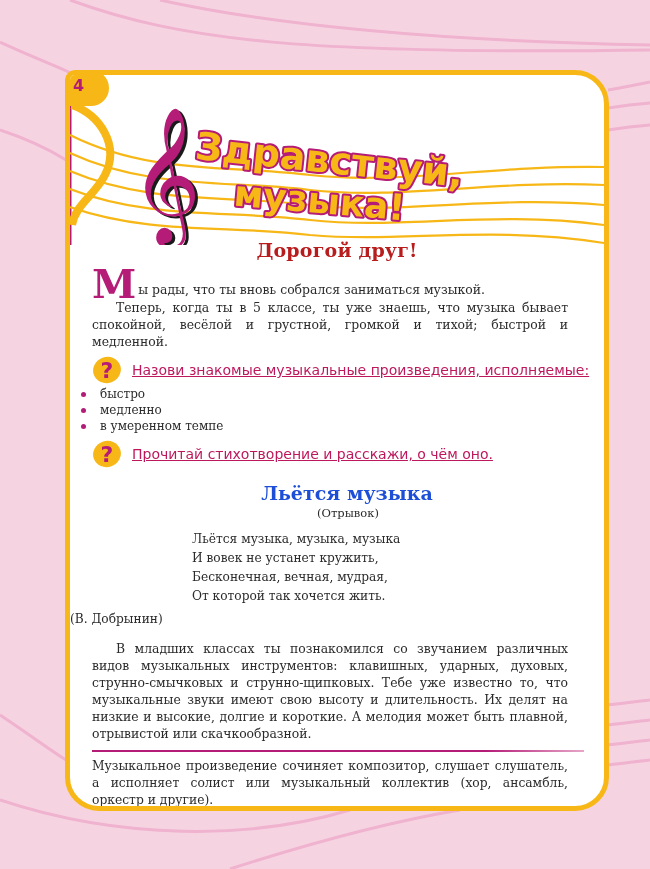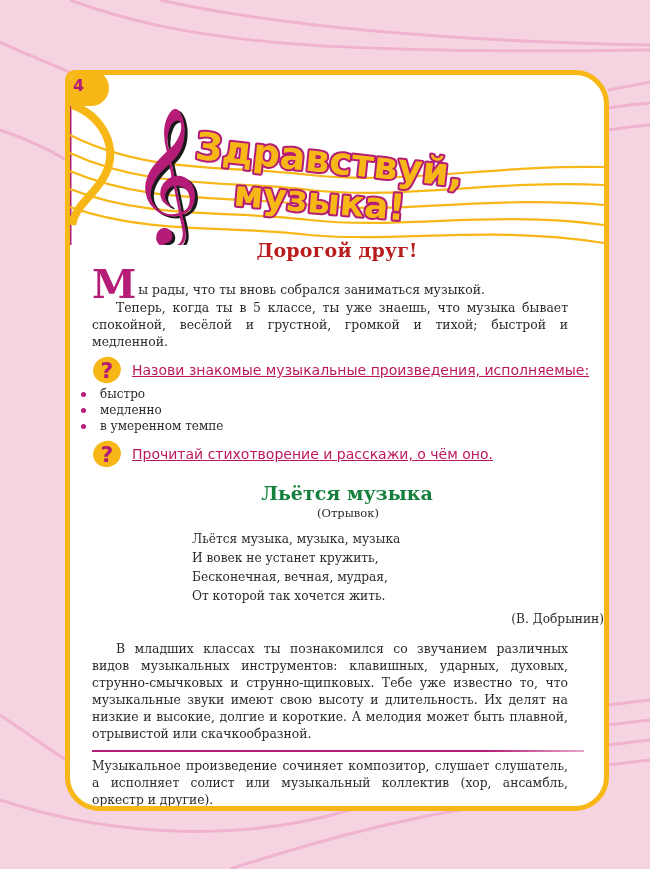--- a/index.html
+++ b/index.html
@@ -76,27 +76,27 @@
     font-size: 14px; color: #be185d; text-decoration: underline;
   }
   .bullet-list { list-style: none; padding-left: 10px; margin-top: 2px; }
   .bullet-list li {
     font-size: 12px; line-height: 16px; position: relative; padding-left: 20px;
   }
   .bullet-list li .dot {
     position: absolute; left: 1px; top: 6px; width: 5px; height: 5px; border-radius: 50%; background: #b51c77;
   }
   .poem-title {
-    text-align: center; font-weight: bold; font-size: 19px; color: #15803d; margin-top: 14px;
+    text-align: center; font-weight: bold; font-size: 19px; color: #1d4ed8; margin-top: 14px;
     padding-left: 20px;
   }
   .poem-sub { text-align: center; font-size: 11.5px; margin-top: 2px; padding-left: 22px; }
   .poem { padding-left: 122px; margin-top: 10px; }
   .poem div { font-size: 12.2px; line-height: 19px; }
-  .author { text-align: right; font-size: 12.2px; margin-top: 6px; }
+  .author { text-align: left; font-size: 12.2px; margin-top: 6px; }
   .divider {
     height: 2px; margin: 0 20px 0 22px;
     background: linear-gradient(to right, #b51c77 0%, #b51c77 80%, #e7a6c8 100%);
   }
   .divider.fade { background: linear-gradient(to right, #b51c77 0%, #c34a8c 60%, rgba(255,255,255,0) 100%); }
 </style>
 </head>
 <body>
 
 <svg class="bg-swirls" viewBox="0 0 650 869">

